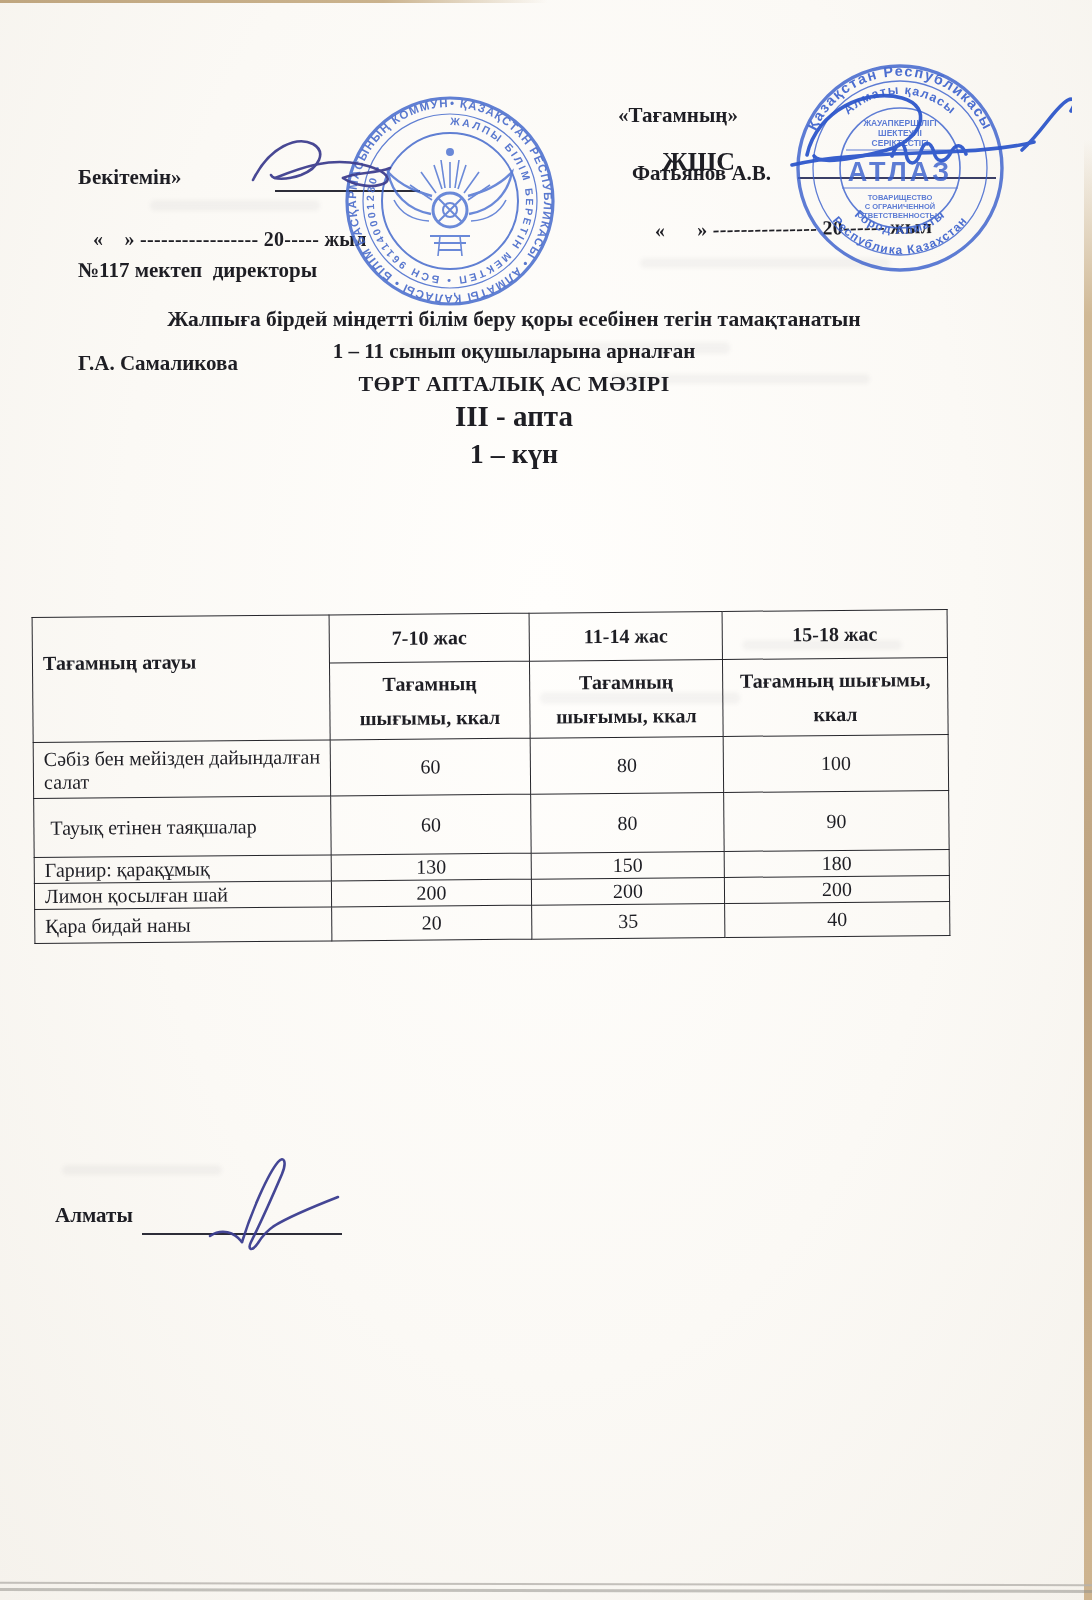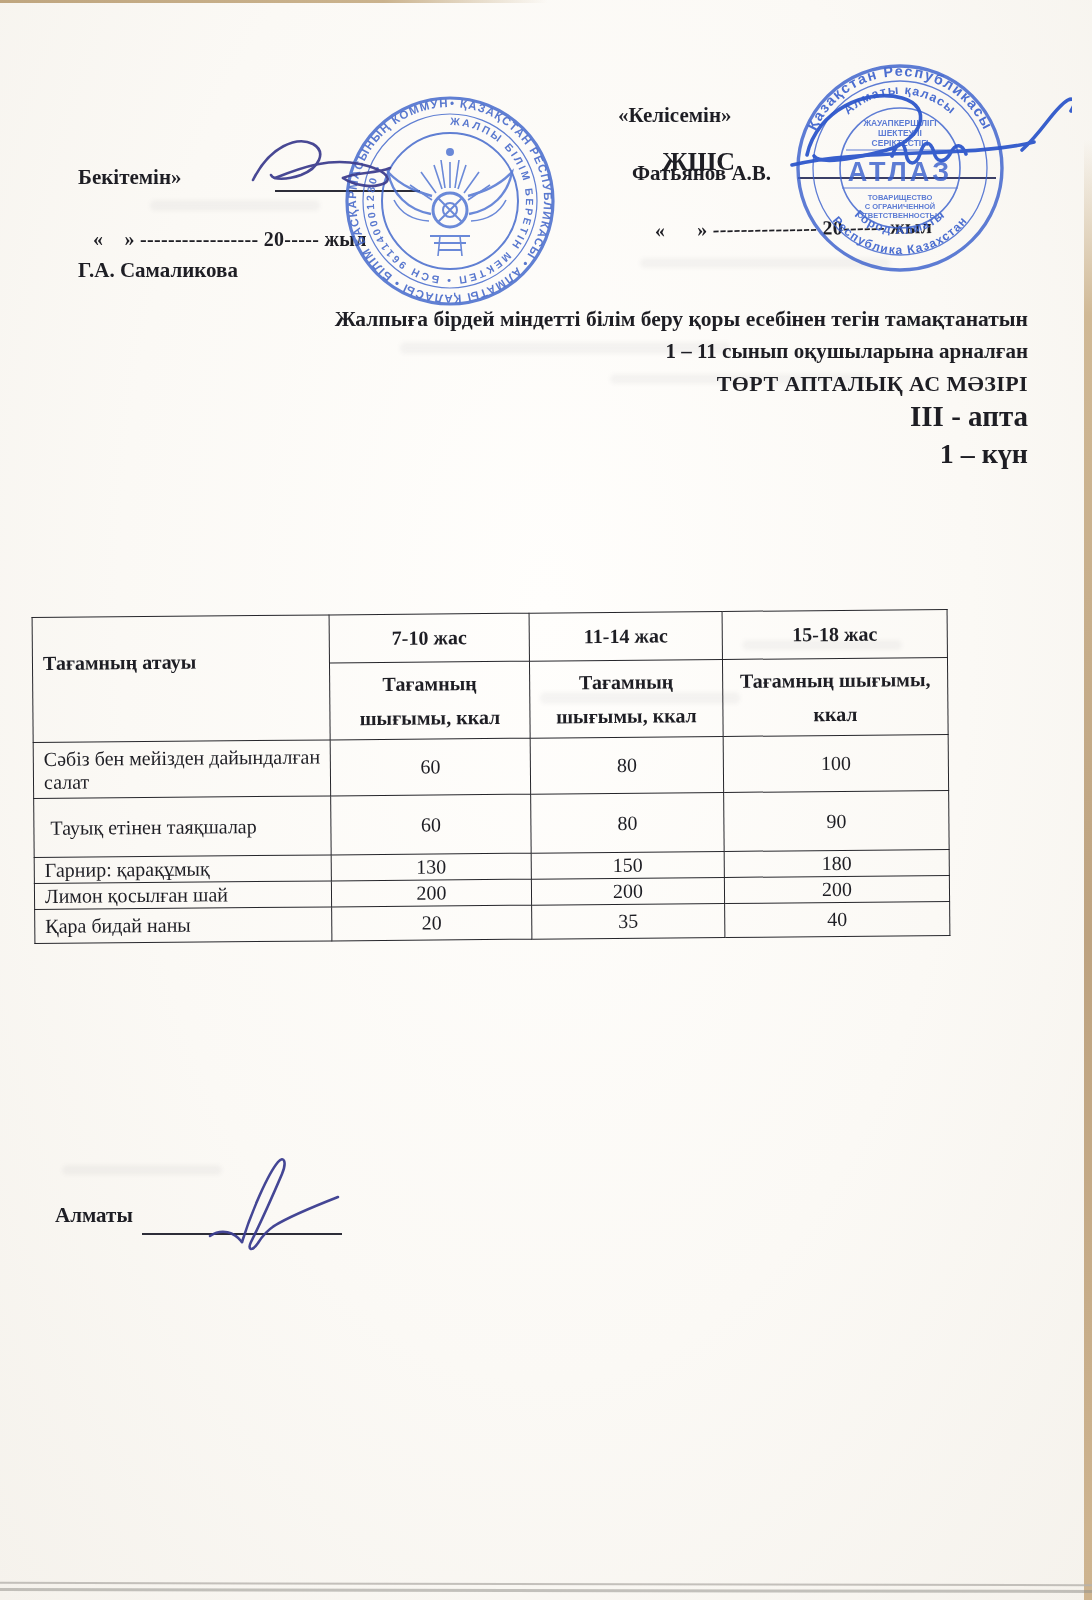--- a/index.html
+++ b/index.html
@@ -24,21 +24,21 @@
   
   .hdr-left{left:78px;top:100px;font-size:21px;line-height:31px;font-weight:bold;white-space:pre;}
   .r-approve{left:618px;top:103px;font-size:21px;}
   .r-org{left:662px;top:147px;font-size:26px;}
   .r-name{left:632px;top:161px;font-size:21px;}
   .date{font-size:20px;font-weight:bold;letter-spacing:.3px;}
   .date-left{left:93px;top:228px;}
   .date-right{left:655px;top:217px;transform:rotate(-.8deg);}
   .uline{height:2px;background:#2d2d38;}
   
-  .tl{left:0;width:1028px;text-align:right;font-weight:bold;}
+  .tl{left:0;width:1028px;text-align:center;font-weight:bold;}
   .t1{top:307px;font-size:21.5px;}
   .t2{top:339px;font-size:21px;}
   .t3{top:371px;font-size:22px;letter-spacing:.4px;}
   .t4{top:400px;font-size:29px;}
   .t5{top:438px;font-size:28px;}
   
   .tblwrap{left:33px;top:617px;transform:rotate(-.5deg);transform-origin:0 50%;}
   table{border-collapse:collapse;table-layout:fixed;width:915px;}
   th,td{border:1.6px solid #26262b;font-size:20px;padding:1px 6px;overflow:hidden;}
   th{font-weight:bold;text-align:center;}
@@ -65,26 +65,27 @@
   <div class="abs ghost" style="left:150px;top:200px;width:170px;height:11px"></div>
   <div class="abs ghost" style="left:640px;top:258px;width:250px;height:10px"></div>
   <div class="abs ghost" style="left:400px;top:342px;width:330px;height:12px"></div>
   <div class="abs ghost" style="left:610px;top:374px;width:260px;height:10px"></div>
   <div class="abs ghost" style="left:540px;top:692px;width:200px;height:12px"></div>
   <div class="abs ghost" style="left:742px;top:640px;width:160px;height:10px"></div>
   <div class="abs ghost" style="left:62px;top:1165px;width:160px;height:10px"></div>
 
   <div class="abs hdr-left">
     <div>Бекітемін»</div>
+    <div>№117 мектеп  директоры</div>
     <div>Г.А. Самаликова</div>
   </div>
   <div class="abs uline" style="left:275px;top:190px;width:145px"></div>
   <div class="abs date date-left pre">«    » ----------------- 20----- жыл</div>
 
-  <div class="abs b r-approve">«Келісемін»</div>
+  <div class="abs b r-approve">«Тағамның»</div>
   <div class="abs b r-org">ЖШС</div>
   <div class="abs b r-name">Фатьянов А.В.</div>
   <div class="abs uline" style="left:798px;top:177px;width:198px;background:#3a3e66"></div>
   <div class="abs date date-right pre">«      » --------------- 20------ жыл</div>
 
   <svg class="abs stamp" style="left:342px;top:90px" width="216" height="222" viewBox="0 0 216 222">
     <defs>
       <path id="lsp-outer" d="M 108,17 a 94,94 0 1 1 -0.01,0"></path>
       <path id="lsp-inner" d="M 108,35 a 76,76 0 1 1 -0.01,0"></path>
     </defs>

